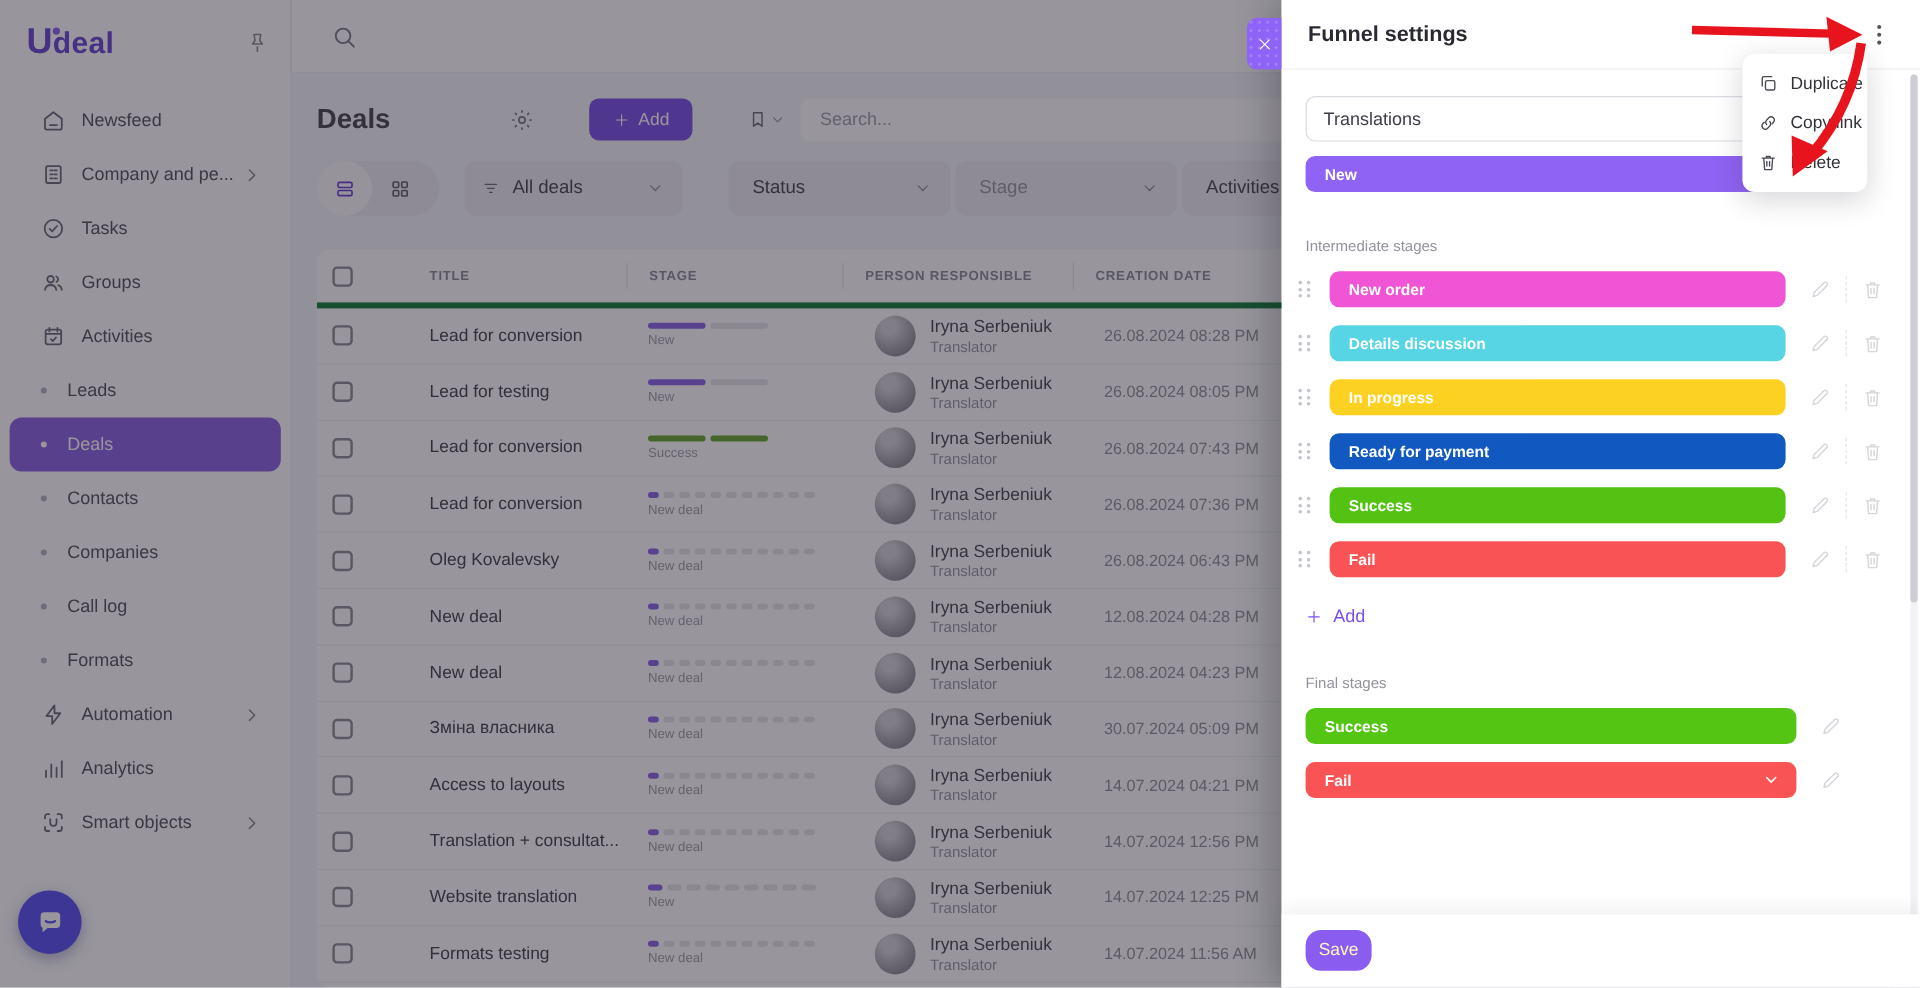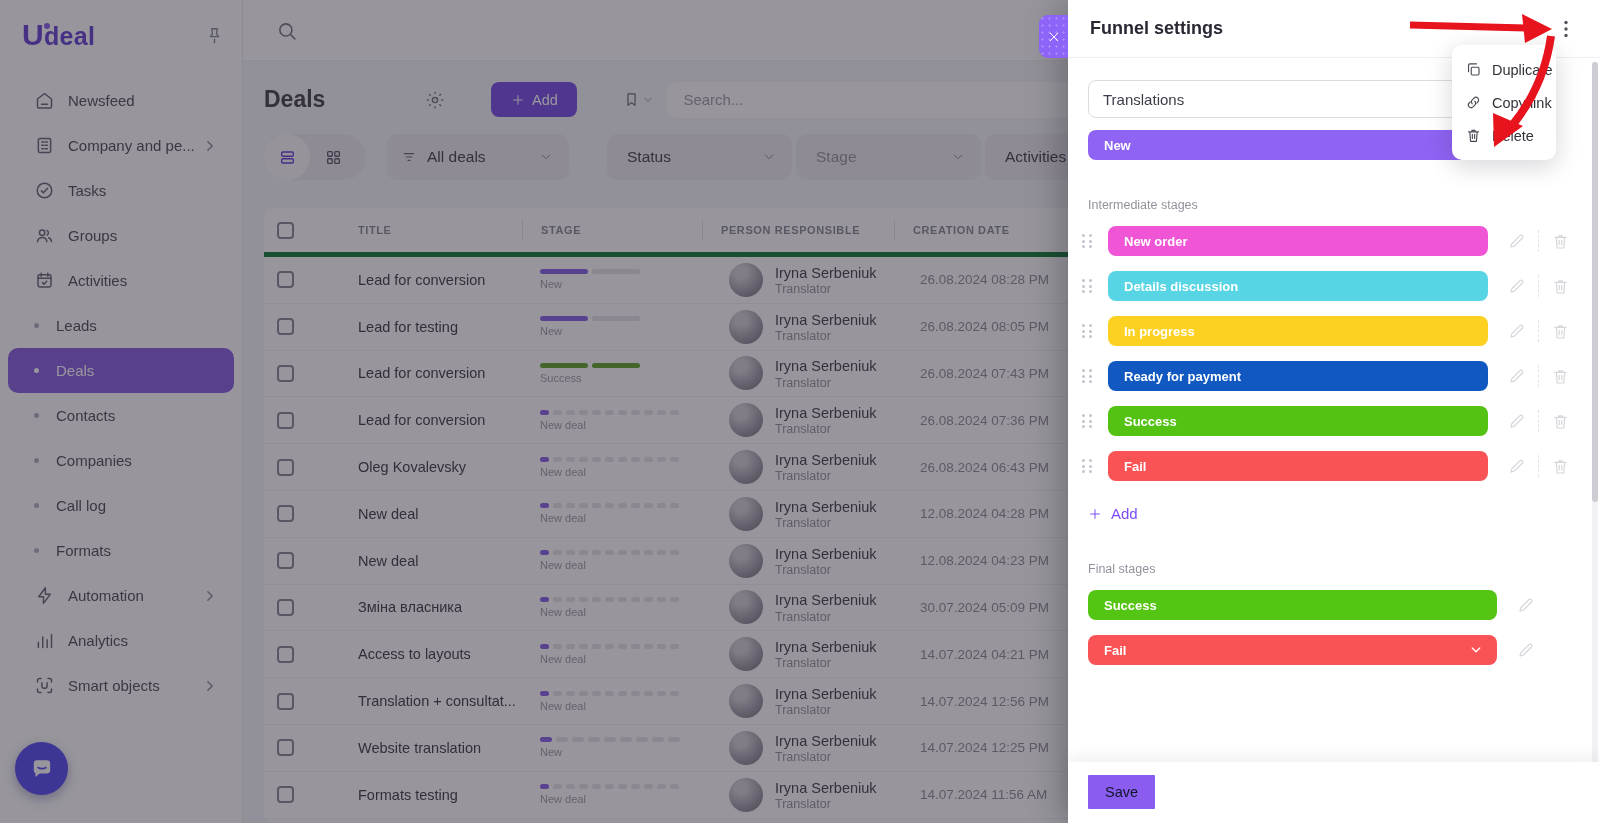--- a/index.html
+++ b/index.html
@@ -97,21 +97,21 @@
   .bar { height:30px; border-radius:8px; display:flex; align-items:center; padding:0 14px 0 16px; color:#fff; font-size:13px; font-weight:700; flex:none; }
   .bar .barchev { margin-left:auto; width:14px; height:14px; display:flex; color:#fff; }
   .bar.w-init { width:409px; }
   .bar.w-mid { width:380px; }
   .row-ic { width:19px; height:19px; color:#d6d5db; cursor:pointer; flex:none; display:flex; }
   .row-ic.pencil { margin-left:19px; }
   .row-sep { width:0; height:22px; border-left:1px dashed #e4e3e9; margin:0 12px; }
   .add-link { display:flex; align-items:center; gap:9px; color:#7b4df0; font-size:15px; font-weight:500; margin-top:24px; cursor:pointer; width:70px; }
   .add-link .ic { width:14px; height:14px; display:flex; }
   .drawer-foot { position:absolute; left:0; bottom:0; width:532px; height:61px; background:#fff; z-index:5; box-shadow:0 -6px 14px rgba(30,25,40,.06); }
-  .save-btn { position:absolute; left:20px; top:13px; width:67px; height:34px; background:#8a5cf0; color:#0f172a; border:none; border-radius:1px; font-size:14.5px; font-weight:500; font-family:inherit; cursor:pointer; }
+  .save-btn { position:absolute; left:20px; top:13px; width:55px; height:34px; background:#8a5cf0; color:#fef9c3; border:none; border-radius:13px; font-size:14.5px; font-weight:500; font-family:inherit; cursor:pointer; }
   .drawer-scroll { position:absolute; right:2px; top:62px; width:6px; height:757px; background:#f2f2f5; border-radius:3px; }
   .drawer-thumb { position:absolute; right:0; top:0; width:6px; height:440px; background:#cdccd3; border-radius:3px; }
 
   
   .x-close { position:absolute; left:1039px; top:15px; width:29px; height:43px; background:#8d63f8; border-radius:9px 0 0 9px; z-index:70; display:flex; align-items:center; justify-content:center; color:#fff; cursor:pointer;
     background-image:radial-gradient(rgba(255,255,255,.22) 1px, transparent 1.2px); background-size:7px 7px; }
   .x-close .ic { width:14px; height:14px; display:flex; }
 
   
   .menu { position:absolute; left:1452px; top:45px; width:104px; z-index:80; background:#fff; border-radius:10px; box-shadow:0 6px 24px rgba(25,20,40,.18); padding:8px 0; }

